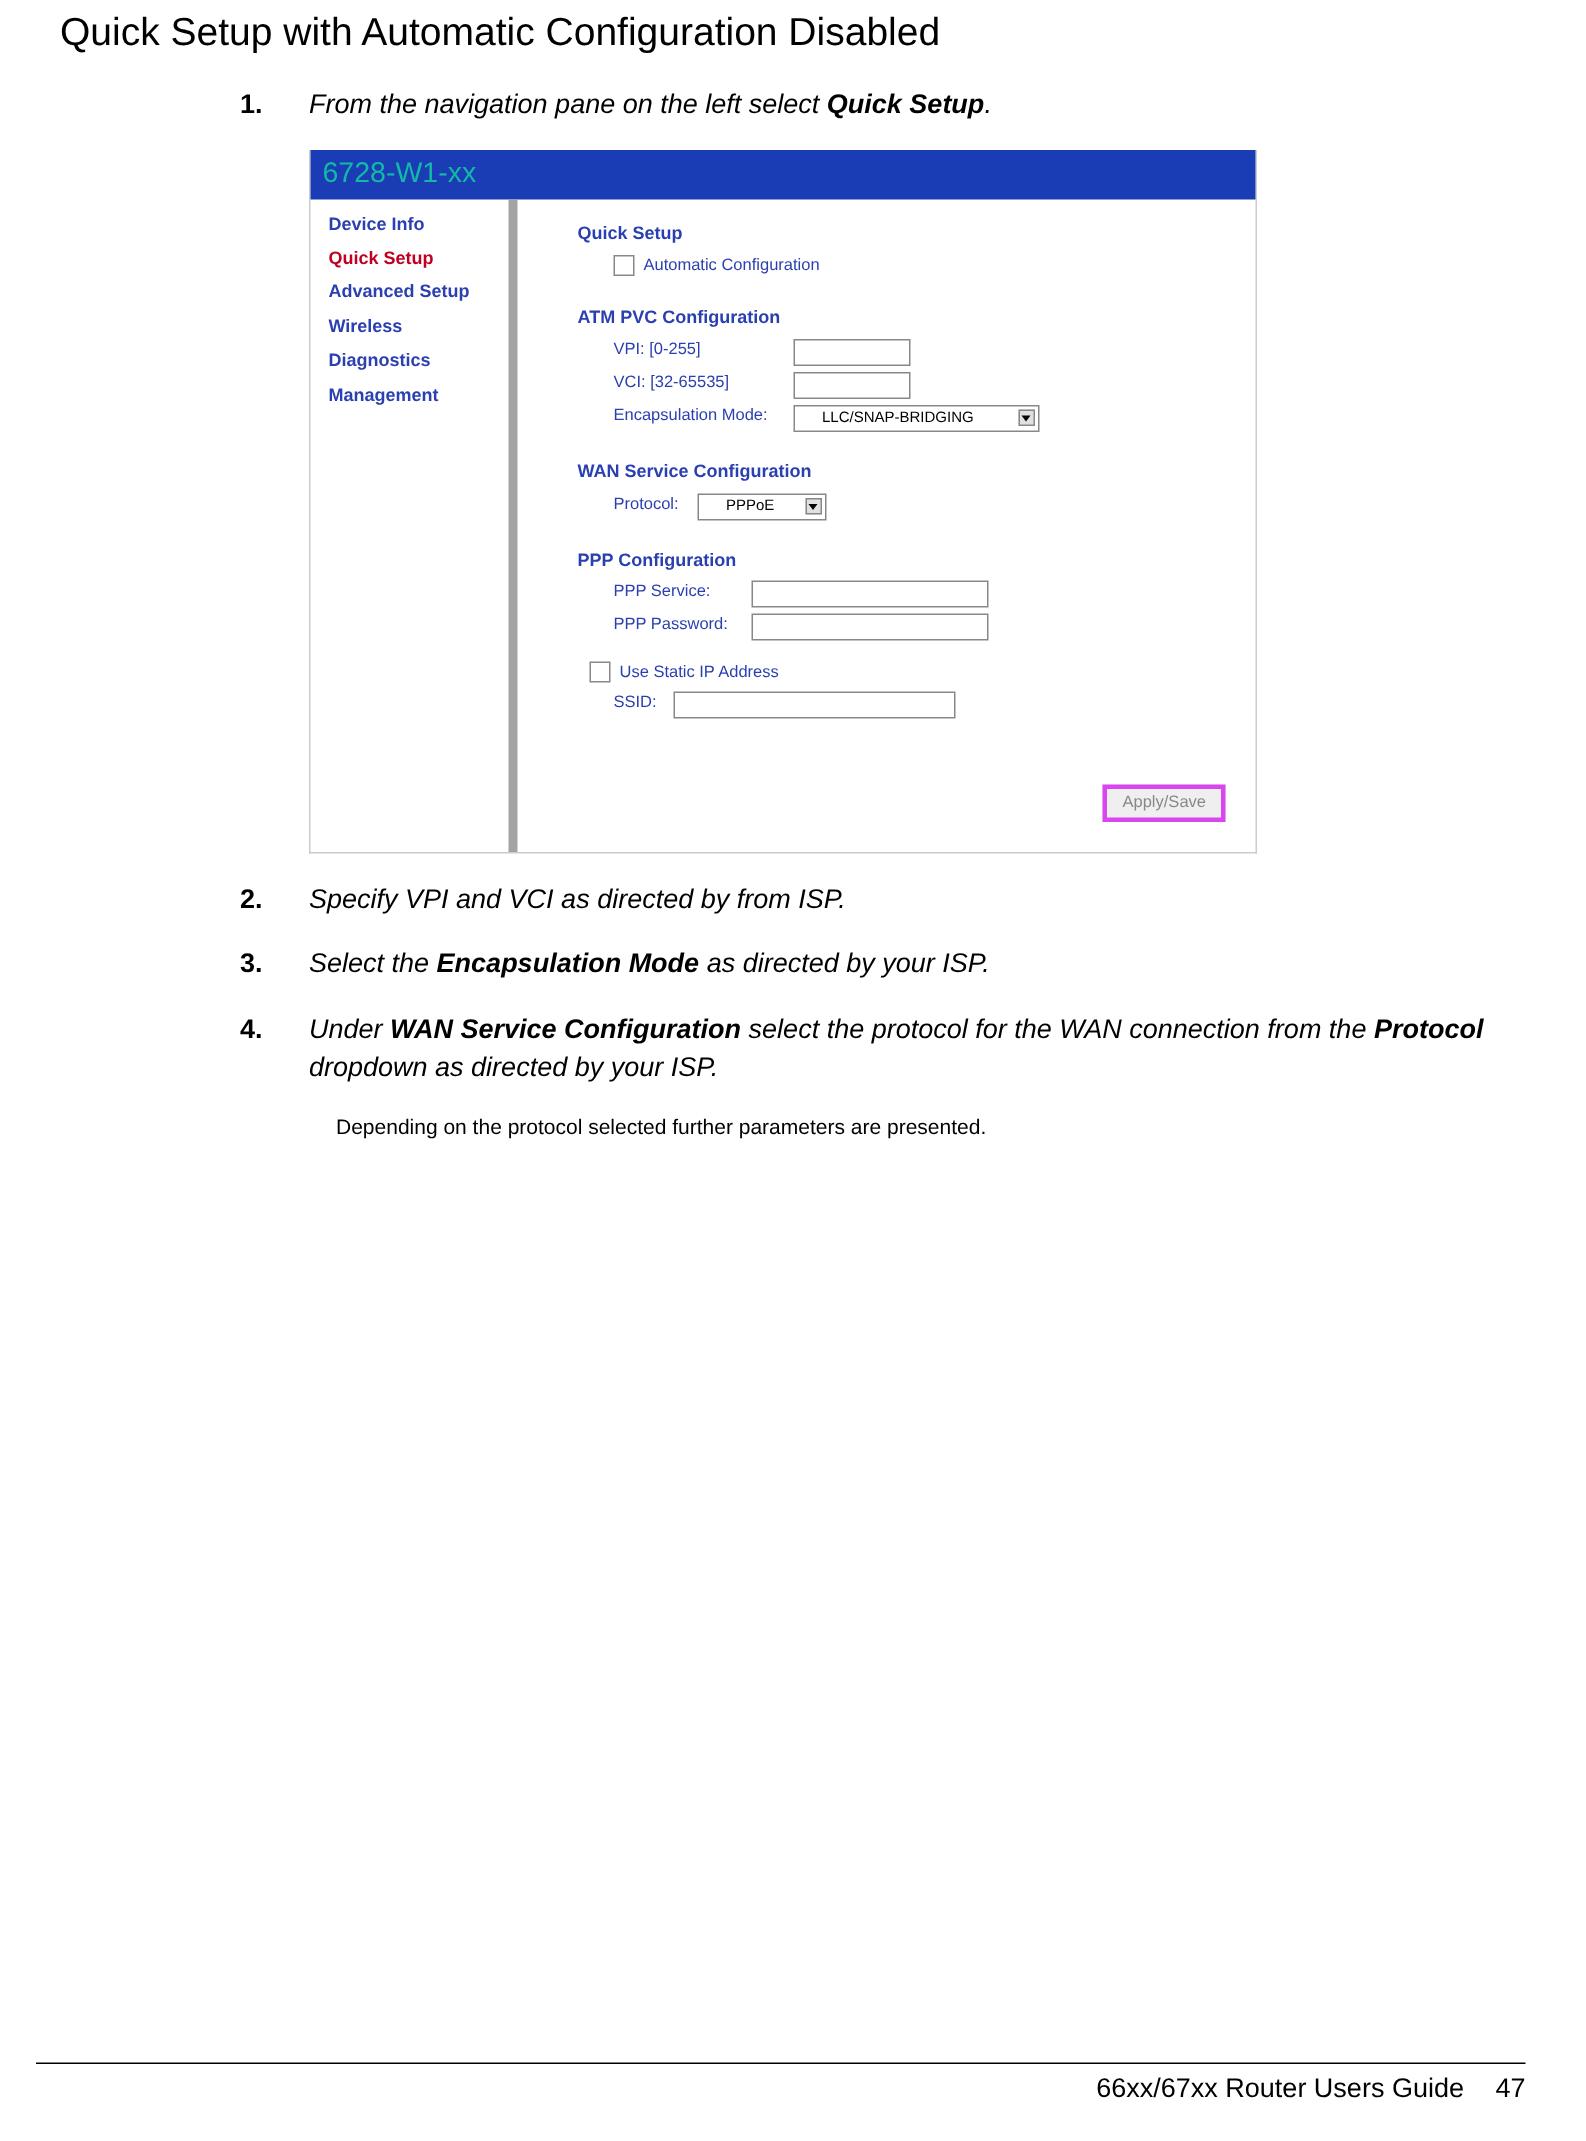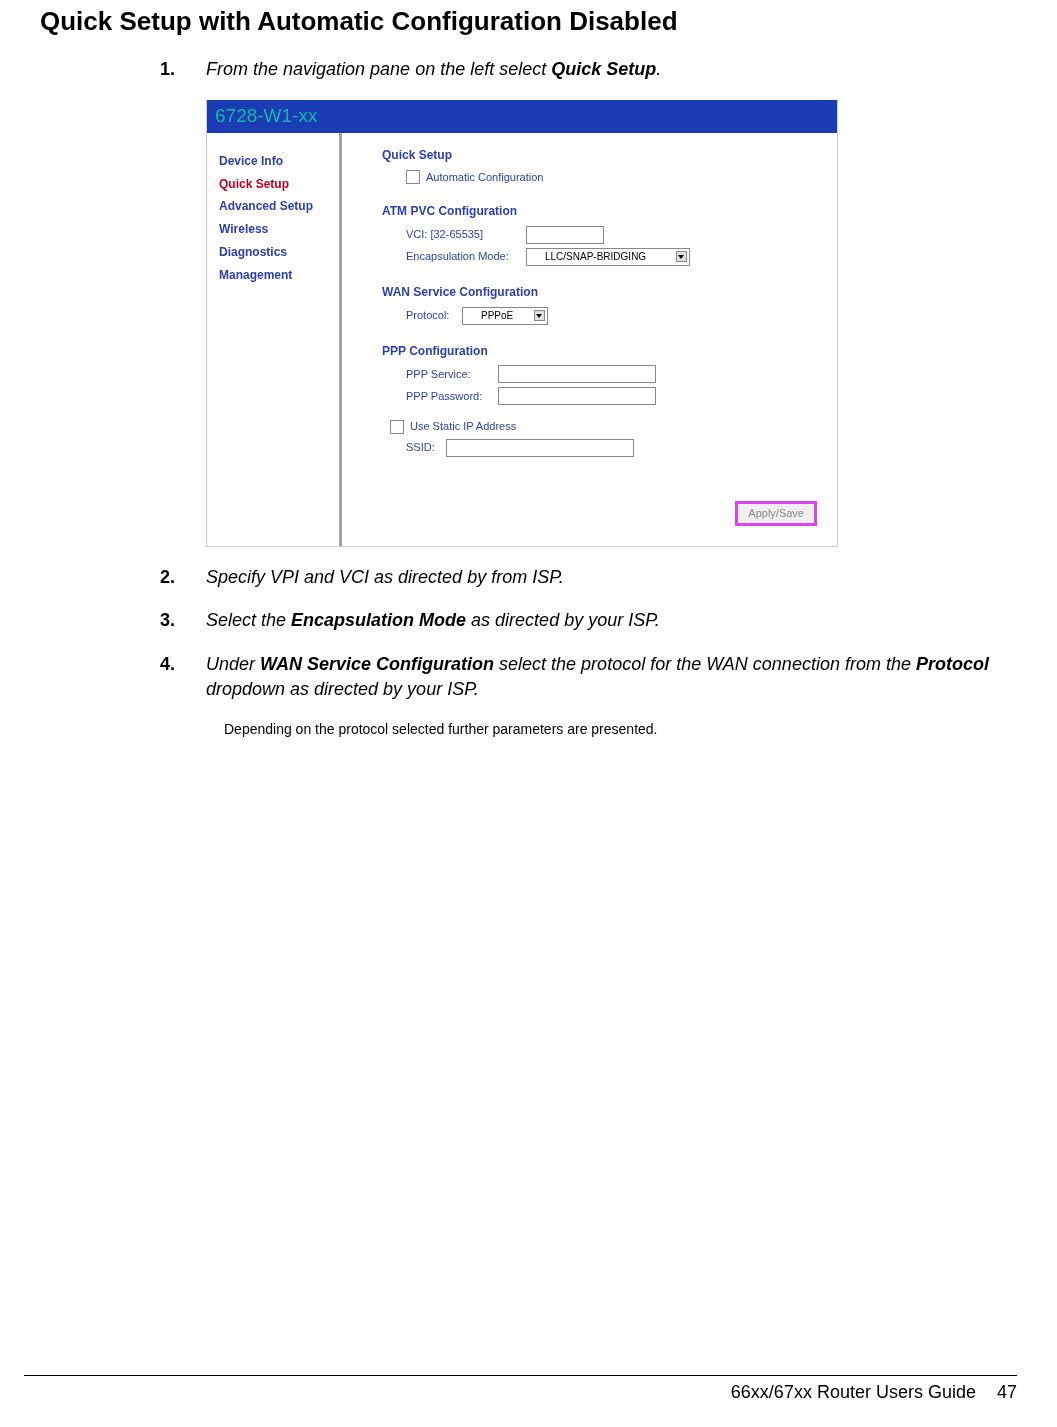--- a/index.html
+++ b/index.html
@@ -1,33 +1,33 @@
 <!DOCTYPE html>
 <html><head>
 <meta charset="utf-8">
 <style>
   html,body{margin:0;padding:0;background:#fff;font-family:Arial,Helvetica,sans-serif;color:#000}
   .page{width:1057px;height:1427px;position:relative;box-sizing:border-box;padding:0 40px}
-  h2{font-size:26px;font-weight:bold;margin:6px 0 20px 0}
+  h2{font-size:26px;font-weight:normal;margin:6px 0 20px 0}
   .steps{margin-left:120px;font-size:18px;line-height:1.4}
   .step{margin:18px 0;display:flex}
   .num{font-weight:bold;width:46px;flex-shrink:0}
   .txt{flex:1}
   .txt em{font-style:italic}
   .txt strong{font-weight:bold;font-style:italic}
   .note{margin-left:64px;font-size:14px}
   .shot{border:1px solid #ccc;border-top:0;width:630px;margin:10px 0 10px 46px;background:#fff;font-size:11px}
   .titlebar{background:#1a3db6;color:#14b8a6;padding:3px 8px;font-size:19px}
   .shot-body{display:flex}
-  .nav{width:120px;border-right:3px solid #a3a3a3;padding:14px 0 180px 12px}
+  .nav{width:120px;border-right:6px solid #a3a3a3;padding:2px 0 180px 12px}
   .nav div{color:#2a3fb0;font-weight:bold;font-size:12px;margin:6px 0}
   .nav .active{color:#c00020}
   .content{flex:1;padding:14px 0 10px 40px;color:#2a3fb0}
   .sect{font-weight:bold;font-size:12px;margin:18px 0 6px 0}
-  .row{margin:4px 0 4px 24px;display:flex;align-items:center;color:#2a3fb0}
+  .row{margin:4px 0 4px 24px;display:flex;align-items:flex-start;color:#2a3fb0}
   .row label{display:inline-block}
   .sel,.tbx{background:#fff;border:1px solid #888;height:16px;font-size:10px;padding:0 18px;color:#000;display:inline-flex;align-items:center}
   .sel{position:relative;padding-right:16px}
   .sel::after{content:"";position:absolute;right:2px;top:2px;width:11px;height:11px;background:#e0e0e0;border:1px solid #888;box-sizing:border-box}
   .sel::before{content:"";position:absolute;right:5px;top:6px;border-left:3px solid transparent;border-right:3px solid transparent;border-top:4px solid #000;z-index:1}
   .cb{width:12px;height:12px;border:1px solid #888;display:inline-block;margin-right:6px;vertical-align:middle}
   .btn{background:#efefef;border:3px solid #d946ef;color:#888;font-size:11px;padding:2px 10px;margin:40px 20px 10px 0;float:right}
   .footer{position:absolute;bottom:30px;left:24px;right:40px;border-top:1px solid #000;padding-top:6px;text-align:right;font-size:18px}
   .pnum{margin-left:16px}
 </style>
@@ -55,20 +55,24 @@
           <div>Management</div>
         </div>
         <div class="content">
           <div class="sect" style="margin-top:0">Quick Setup</div>
           <div class="row">
             <span class="cb"></span>
             <span>Automatic Configuration</span>
           </div>
 
           <div class="sect">ATM PVC Configuration</div>
+          <div class="row">
+              <label style="width:120px">VPI: [0-255]</label>
+              <span class="tbx" style="width:40px"></span>
+            </div>
           <div class="row">
               <label style="width:120px">VCI: [32-65535]</label>
               <span class="tbx" style="width:40px"></span>
             </div>
           <div class="row">
               <label style="width:120px">Encapsulation Mode:</label>
               <span class="sel" style="width:128px">LLC/SNAP-BRIDGING</span>
             </div>
 
           <div class="sect">WAN Service Configuration</div>

